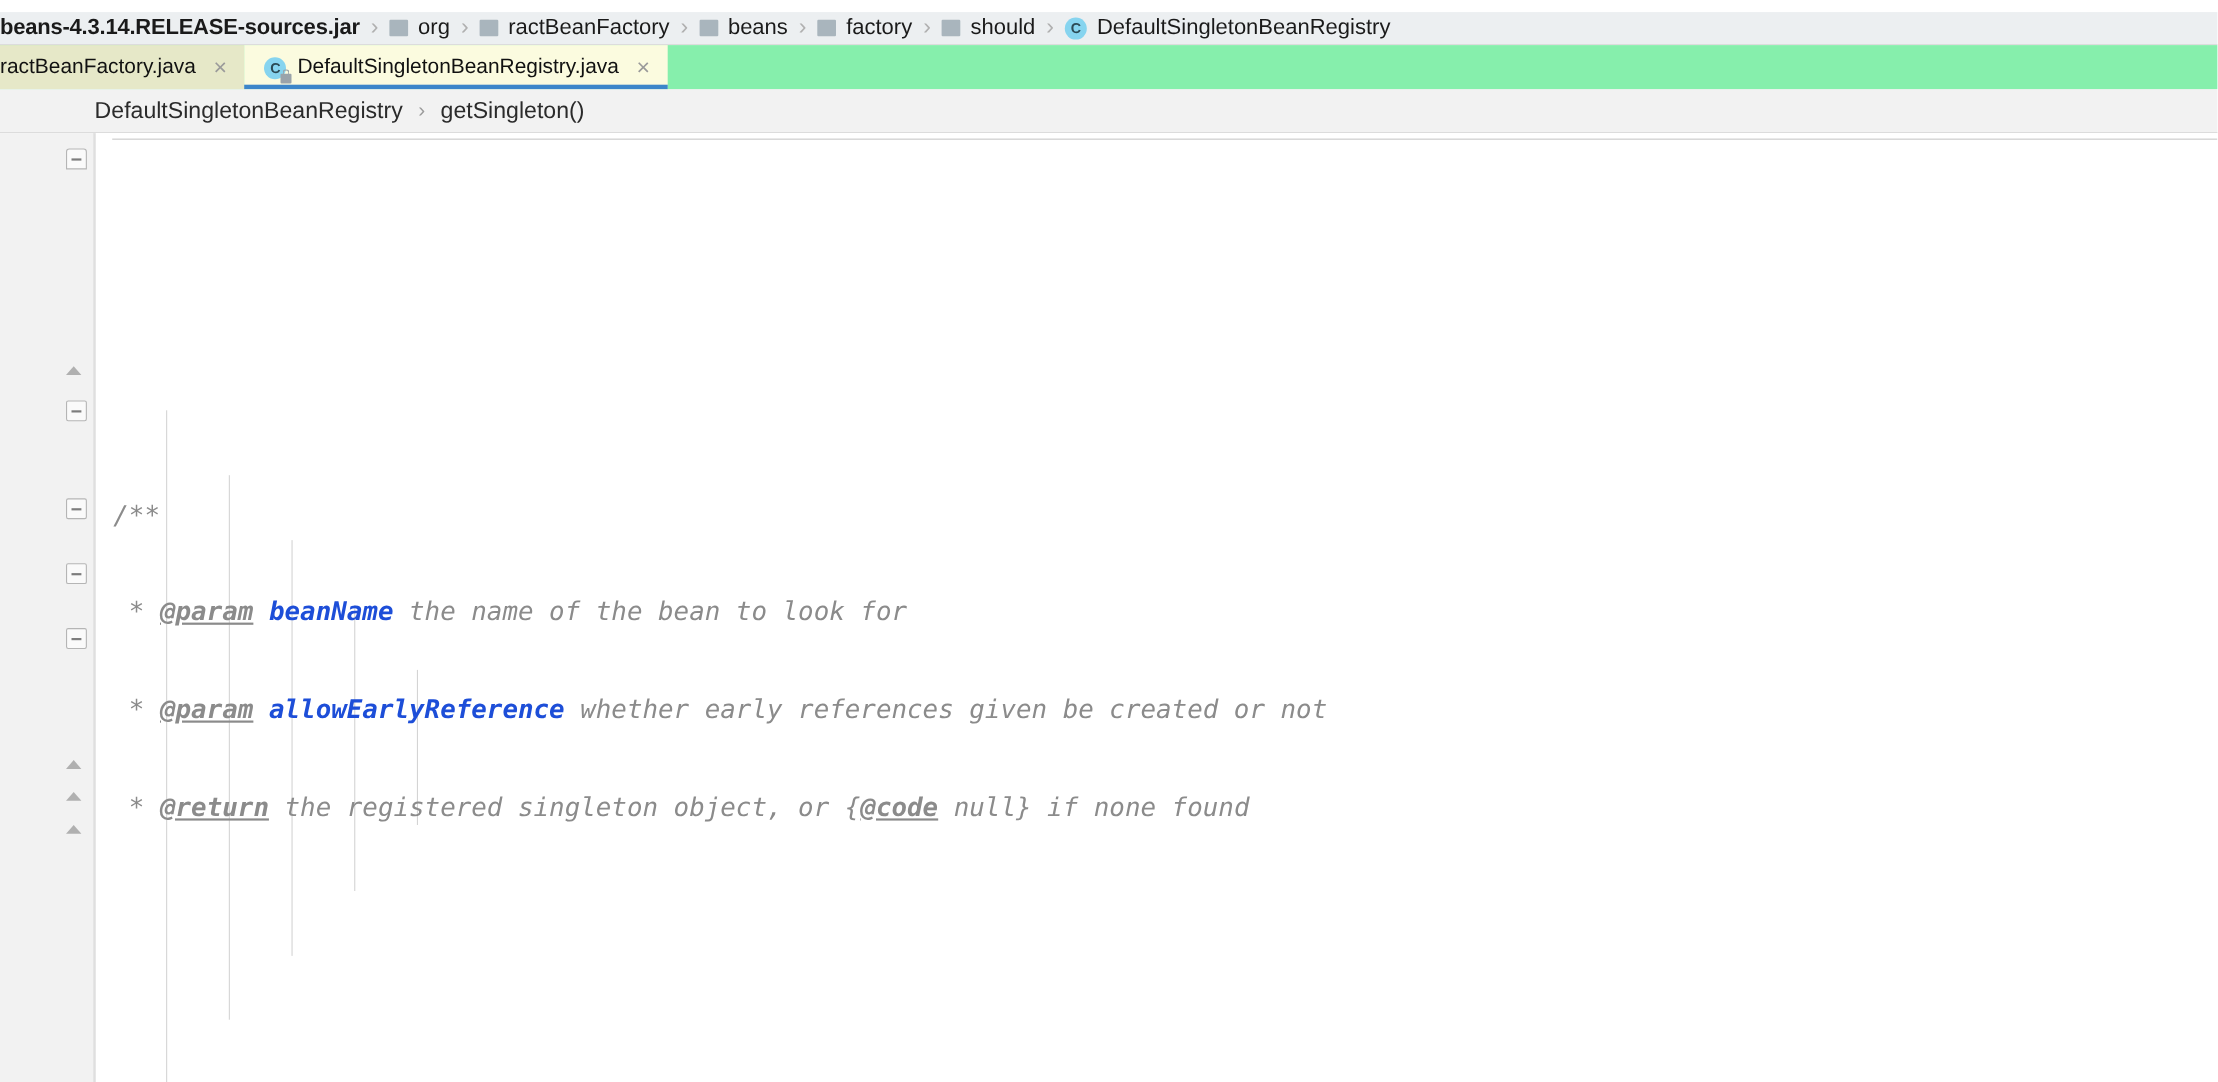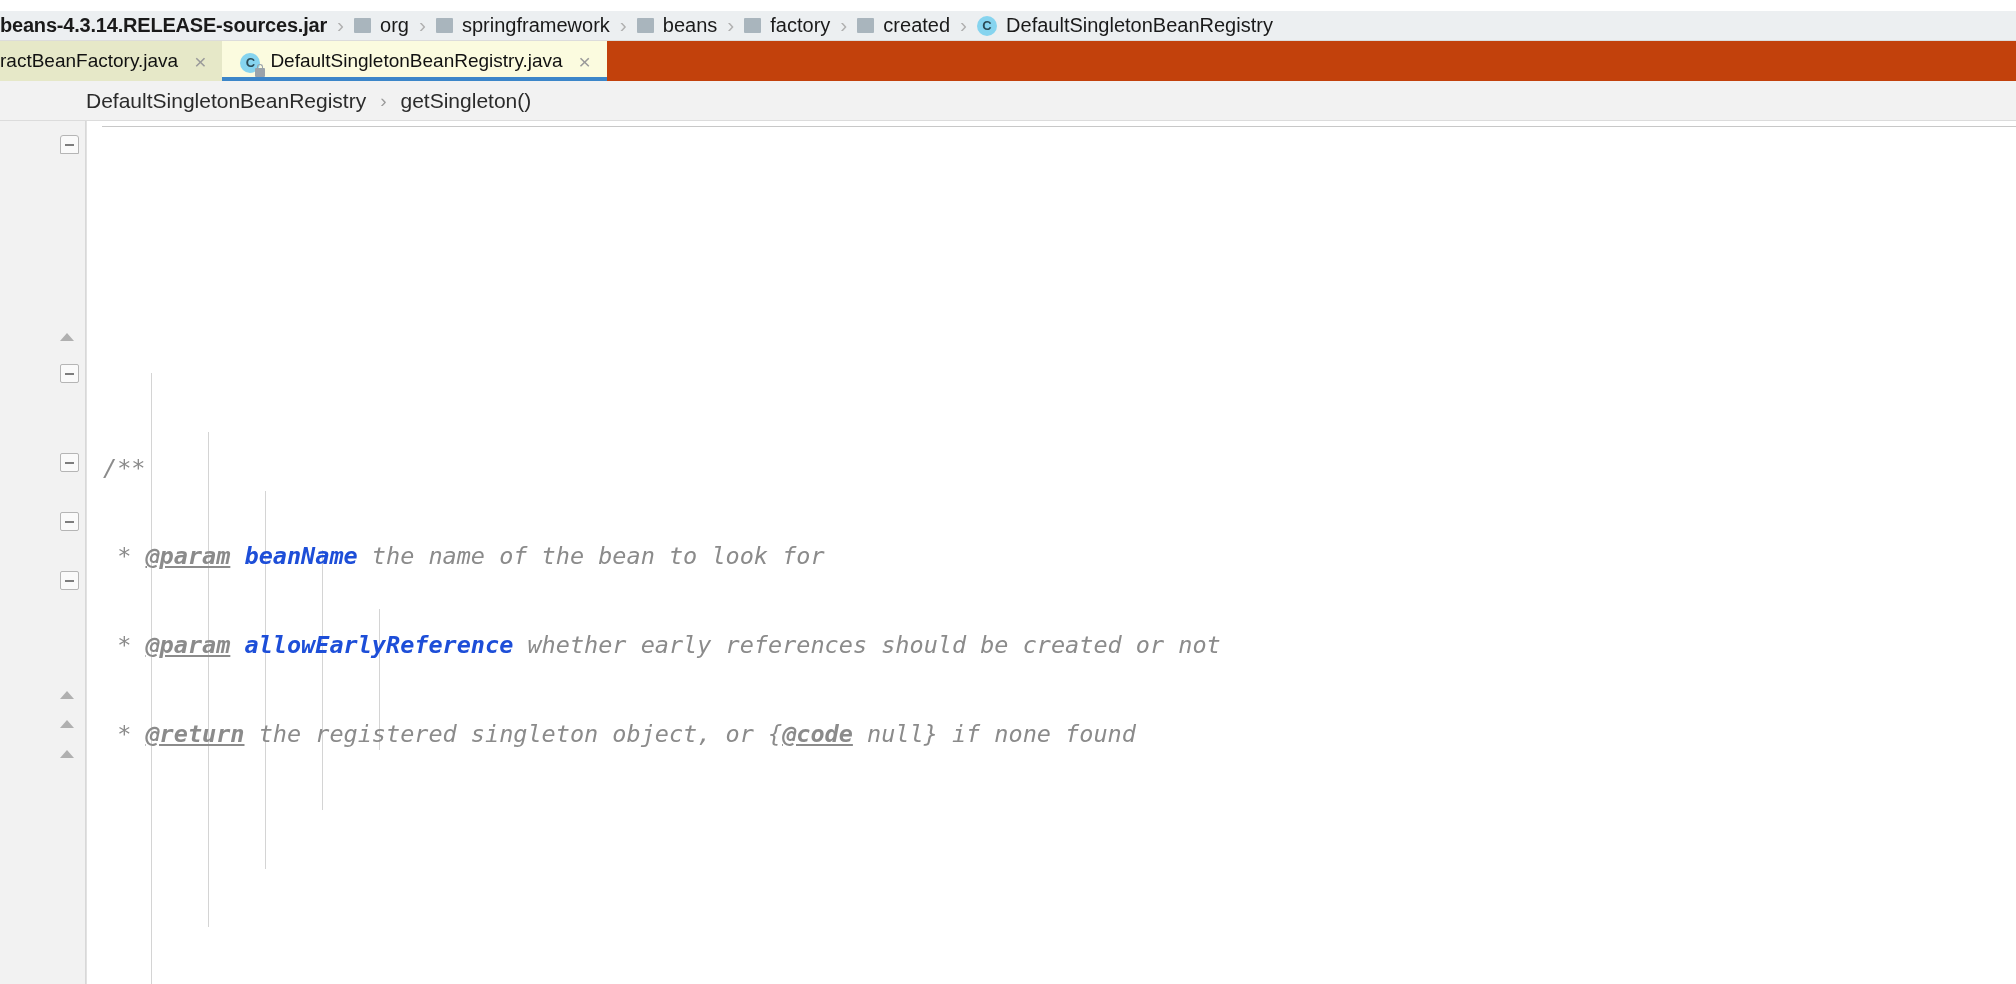--- a/index.html
+++ b/index.html
@@ -26,21 +26,21 @@
   }
   .class-icon{
     display:inline-block;width:20px;height:20px;border-radius:50%;
     background:#86d4ef;color:#2b4a55;font-size:13px;font-weight:bold;
     text-align:center;line-height:20px;margin-right:9px;
     font-family:"Liberation Sans",sans-serif;
   }
 
   
   .tabstrip{
-    height:40px;background:#c2410c;display:flex;align-items:stretch;
+    height:40px;background:#86efac;display:flex;align-items:stretch;
     font-family:"Liberation Sans",sans-serif;font-size:19px;position:relative;
   }
   .tab{
     display:flex;align-items:center;padding:0 16px 0 18px;height:40px;
     background:#eaeccb;color:#111;white-space:nowrap;position:relative;
     box-sizing:border-box;
   }
   .tab.first{margin-left:-18px;background:#e6e8c8;}
   .tab.active{background:#fbfbdf;}
   .tab.active:after{
@@ -132,39 +132,39 @@
     <span class="crumb-sep">›</span>
 
     <div class="crumb">
       <span class="pkg-icon"></span>
       <span>org</span>
     </div>
     <span class="crumb-sep">›</span>
 
     <div class="crumb">
       <span class="pkg-icon"></span>
-      <span>springframework</span>
+      <span>ractBeanFactory</span>
     </div>
     <span class="crumb-sep">›</span>
 
     <div class="crumb">
       <span class="pkg-icon"></span>
       <span>beans</span>
     </div>
     <span class="crumb-sep">›</span>
 
     <div class="crumb">
       <span class="pkg-icon"></span>
       <span>factory</span>
     </div>
     <span class="crumb-sep">›</span>
 
     <div class="crumb">
       <span class="pkg-icon"></span>
-      <span>created</span>
+      <span>should</span>
     </div>
     <span class="crumb-sep">›</span>
 
     <div class="crumb">
       <span class="class-icon">C</span>
       <span>DefaultSingletonBeanRegistry</span>
     </div>
   </div>
 
   <div class="tabstrip">
@@ -226,21 +226,21 @@
 
       
       <div class="guide" style="left:65px;  top:252px; height:612px;"></div>
       <div class="guide" style="left:122px; top:311px; height:495px;"></div>
       <div class="guide" style="left:179px; top:370px; height:378px;"></div>
       <div class="guide" style="left:236px; top:429px; height:260px;"></div>
       <div class="guide" style="left:293px; top:488px; height:141px;"></div>
 
       <div class="ln"><span class="cmt">/**</span></div>
       <div class="ln"><span class="cmt"> * </span><span class="cmt-tag">@param</span><span class="cmt"> </span><span class="cmt-param">beanName</span><span class="cmt"> the name of the bean to look for</span></div>
-      <div class="ln"><span class="cmt"> * </span><span class="cmt-tag">@param</span><span class="cmt"> </span><span class="cmt-param">allowEarlyReference</span><span class="cmt"> whether early references should be created or not</span></div>
+      <div class="ln"><span class="cmt"> * </span><span class="cmt-tag">@param</span><span class="cmt"> </span><span class="cmt-param">allowEarlyReference</span><span class="cmt"> whether early references given be created or not</span></div>
       <div class="ln"><span class="cmt"> * </span><span class="cmt-tag">@return</span><span class="cmt"> the registered singleton object, or {</span><span class="cmt-tag">@code</span><span class="cmt"> null} if none found</span></div>
       
 
       
 
       
 
       
 
       

